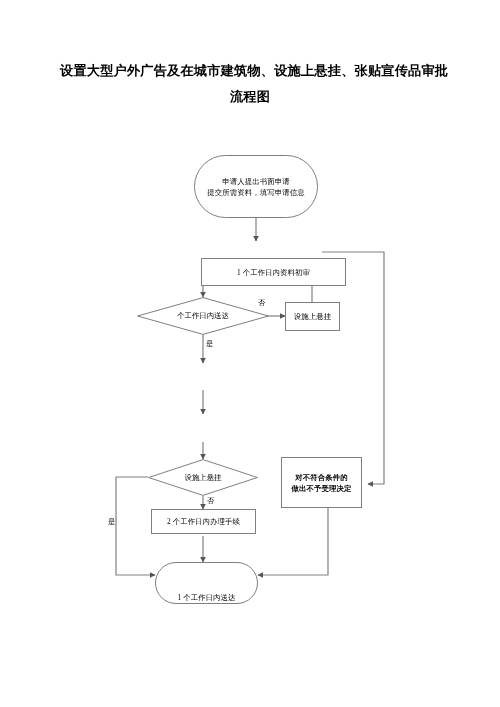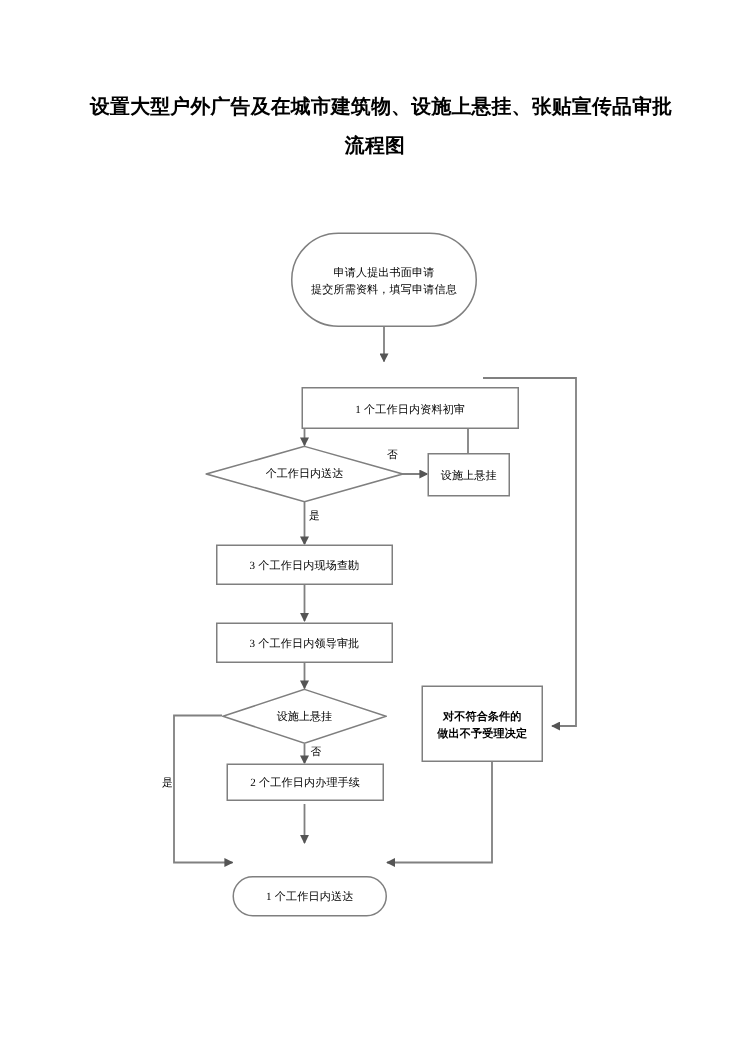--- a/index.html
+++ b/index.html
@@ -180,45 +180,39 @@
     <svg class="dia-shape" viewBox="0 0 132 38" preserveAspectRatio="none">
       <polygon points="66,0.6 131.4,19 66,37.4 0.6,19" fill="#ffffff" stroke="#7f7f7f" stroke-width="1"></polygon>
     </svg>
     <div class="dia-text">个工作日内送达</div>
   </div>
 
   <div class="node" style="left:285px; top:302px; width:55px; height:29px;">
     <span class="label">设施上悬挂</span>
   </div>
 
-  <div class="node" style="left:144px; top:363px; width:118px; height:27px;">
-    <span class="label">3 个工作日内现场查勘</span>
-  </div>
-
-  <div class="node" style="left:144px; top:415px; width:118px; height:27px;">
-    <span class="label">3 个工作日内领导审批</span>
-  </div>
+
 
   <div class="decision" style="left:148px; top:459px; width:110px; height:37px;">
     <svg class="dia-shape" viewBox="0 0 110 37" preserveAspectRatio="none">
       <polygon points="55,0.6 109.4,18.5 55,36.4 0.6,18.5" fill="#ffffff" stroke="#7f7f7f" stroke-width="1"></polygon>
     </svg>
     <div class="dia-text">设施上悬挂</div>
   </div>
 
   <div class="node" style="left:281px; top:457px; width:81px; height:51px;font-weight:bold;">
     <span class="label">对不符合条件的
 做出不予受理决定</span>
   </div>
 
   <div class="node" style="left:151px; top:509px; width:105px; height:25px;">
     <span class="label">2 个工作日内办理手续</span>
   </div>
 
-  <div class="node terminator" style="left:155px; top:584px; width:103px; height:27px;">
+  <div class="node terminator" style="left:155px; top:562px; width:103px; height:42px;align-items:flex-end;">
     <span class="label">1 个工作日内送达</span>
   </div>
 
   <div class="edge-label" style="left:258px; top:299px;">否</div>
 
   <div class="edge-label" style="left:206px; top:340px;">是</div>
 
   <div class="edge-label" style="left:108px; top:518px;">是</div>
 
   <div class="edge-label" style="left:207px; top:497px;">否</div>

